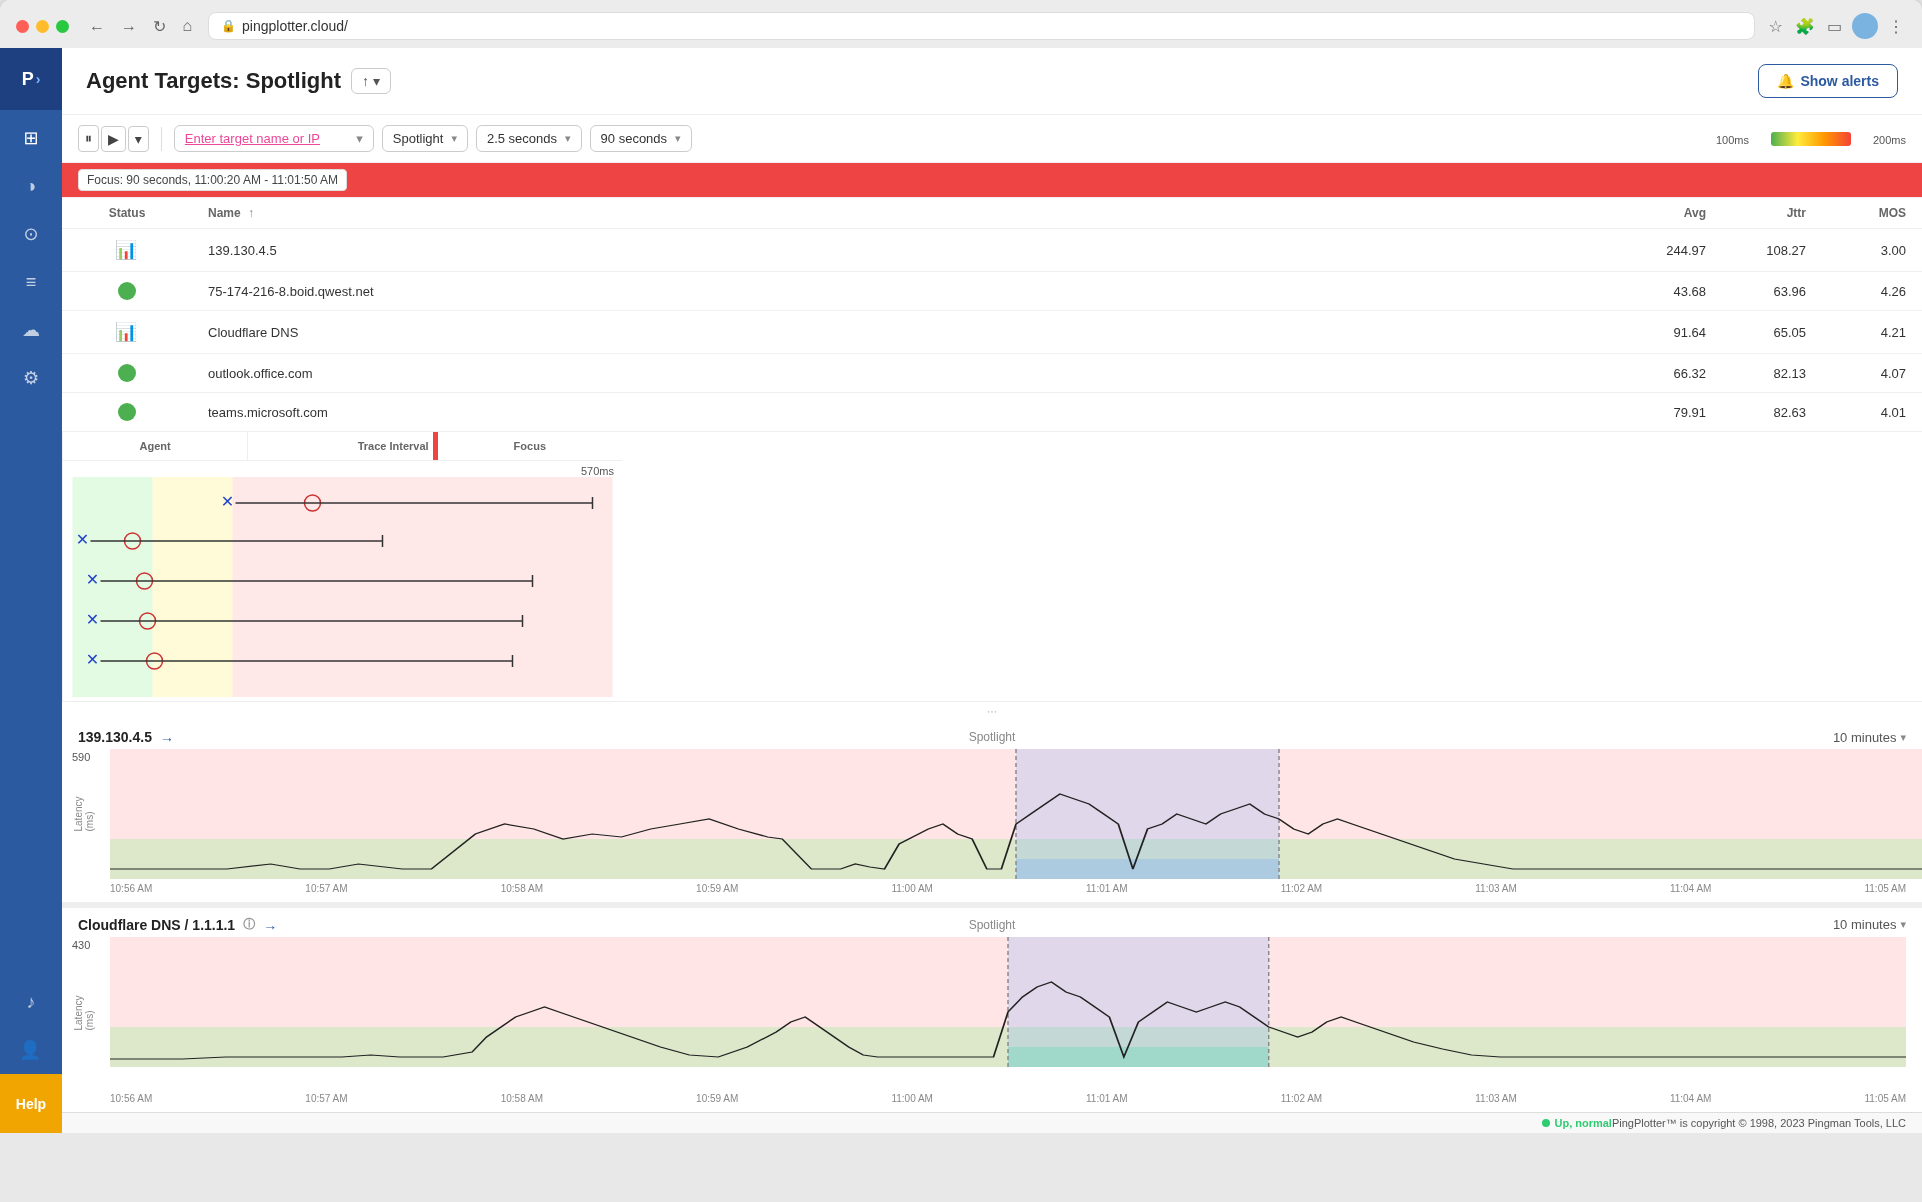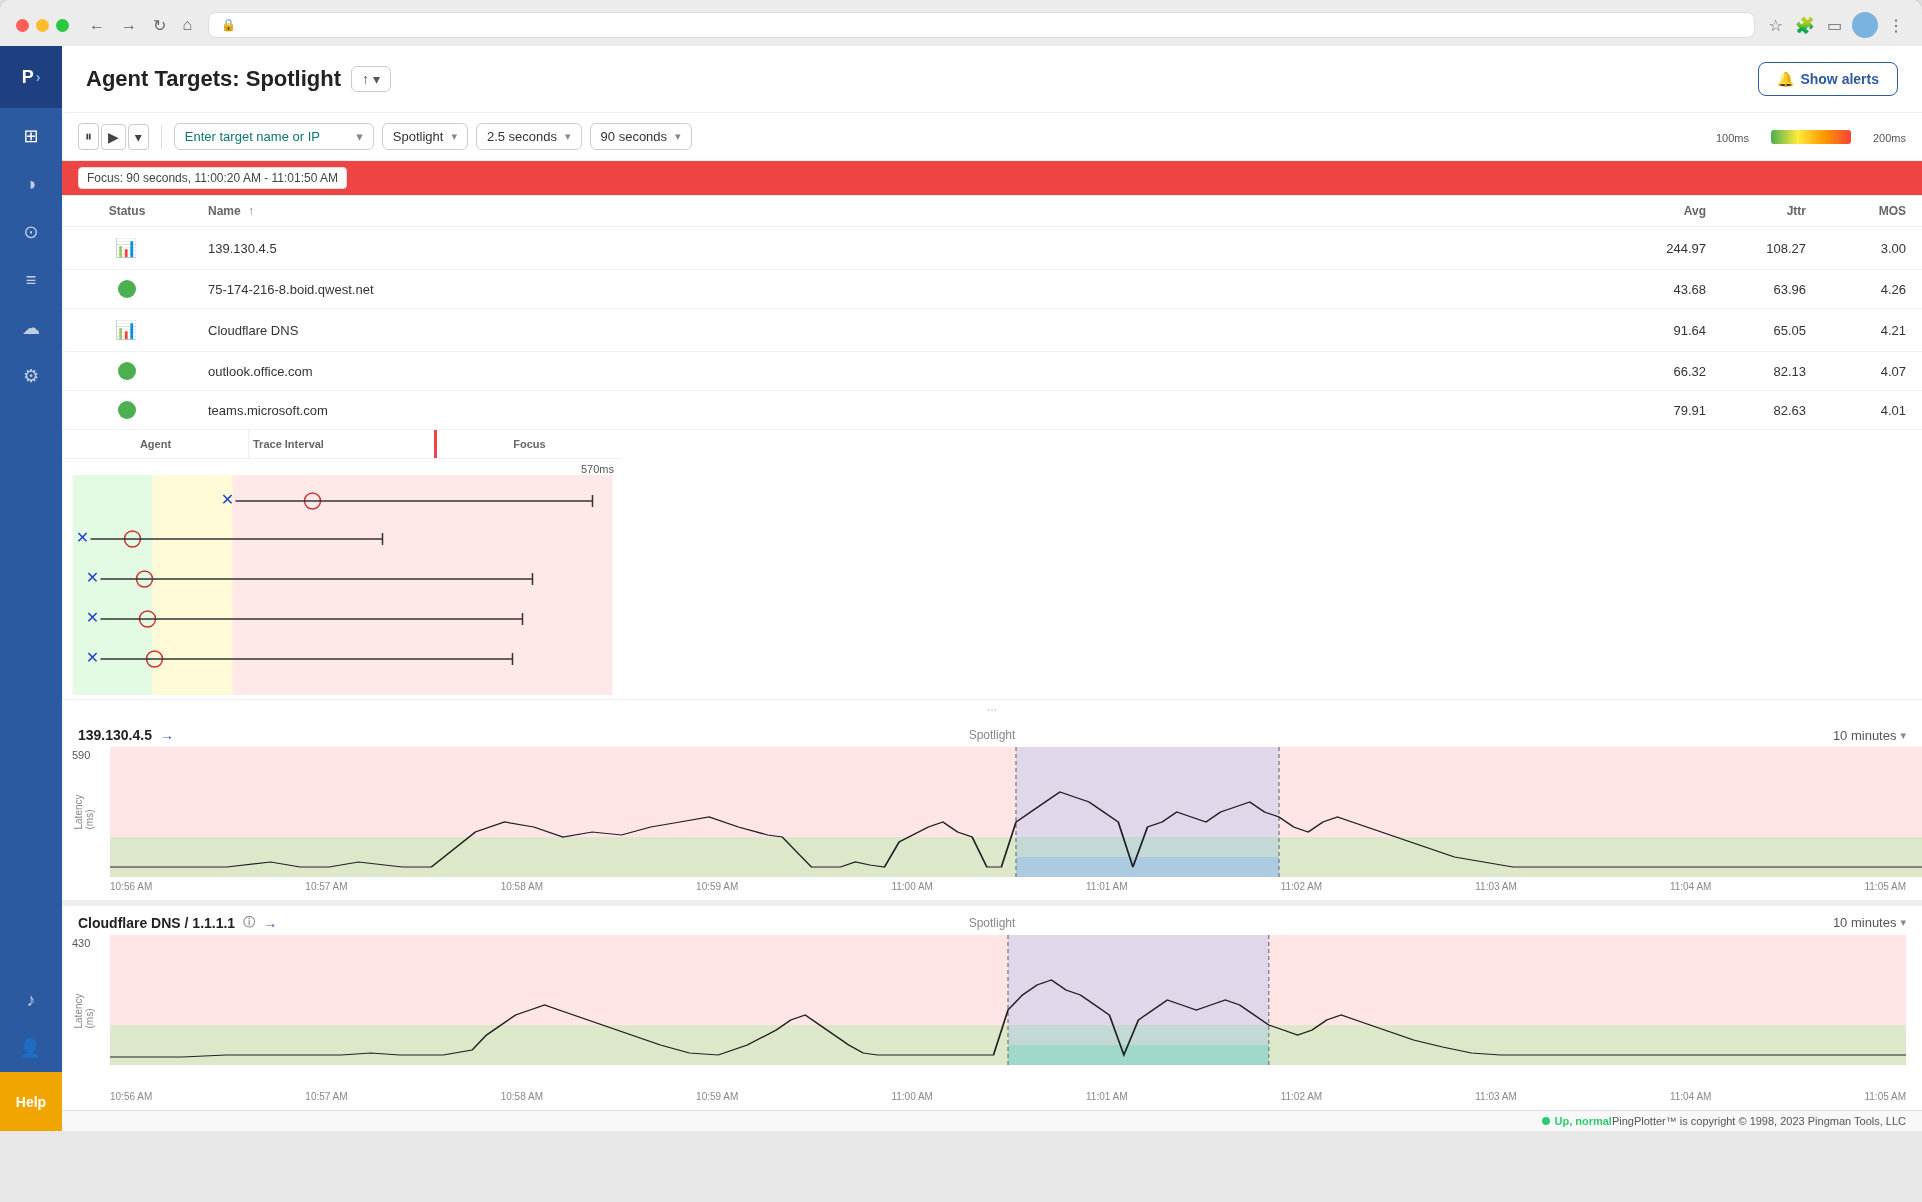--- a/index.html
+++ b/index.html
@@ -288,20 +288,21 @@
       <div class="traffic-light tl-green"></div>
     </div>
     <div class="browser-nav">
       <button class="nav-btn">←</button>
       <button class="nav-btn">→</button>
       <button class="nav-btn">↻</button>
       <button class="nav-btn">⌂</button>
     </div>
     <div class="address-bar-container">
       <span class="address-bar-lock">🔒</span>
+      <span class="address-bar-url">pingplotter.cloud/</span>
     </div>
     <div class="browser-actions">
       <button class="browser-action-btn">☆</button>
       <button class="browser-action-btn">🧩</button>
       <button class="browser-action-btn">▭</button>
       <div style="width:26px;height:26px;border-radius:50%;background:#7ab3e0;"></div>
       <button class="browser-action-btn">⋮</button>
     </div>
   </div>
 
@@ -365,21 +366,21 @@
           </button>
           <button class="toolbar-play-btn">
             <span>▶</span>
           </button>
           <button class="toolbar-play-btn">
             <span>▾</span>
           </button>
         </div>
         <div class="toolbar-divider"></div>
         <div class="input-box">
-          <span style="color:#0f766e;font-size:13px;">Enter target name or IP</span>
+          <span style="color:#ec4899;font-size:13px;text-decoration:underline;">Enter target name or IP</span>
           <span style="margin-left:auto;color:#888;">▾</span>
         </div>
         <div class="select-box">
           <span>Spotlight</span>
           <span class="arrow">▾</span>
         </div>
         <div class="select-box">
           <span>2.5 seconds</span>
           <span class="arrow">▾</span>
         </div>
@@ -456,21 +457,21 @@
             <div class="td right">79.91</div>
             <div class="td right">82.63</div>
             <div class="td right">4.01</div>
           </div>
         </div>
 
         <div class="spotlight-section">
 
           <div style="display:flex;border-bottom:1px solid #eee;font-size:11px;color:#666;font-weight:600;background:white;">
             <div style="flex:1;text-align:center;padding:8px 4px;border-right:1px solid #eee;">Agent</div>
-            <div style="flex:1;text-align:left;padding:8px 4px;border-right:3px solid #ef4444;">Trace Interval</div>
+            <div style="flex:1;text-align:right;padding:8px 4px;border-right:5px solid #ef4444;">Trace Interval</div>
             <div style="flex:1;text-align:center;padding:8px 4px;">Focus</div>
           </div>
 
           <div style="position:relative;padding:4px 8px 0;font-size:11px;color:#555;text-align:right;">
             <span>570ms</span>
           </div>
 
           <div style="padding: 0 8px; position:relative;">
             <svg width="100%" height="220" viewBox="0 0 540 220">
 

